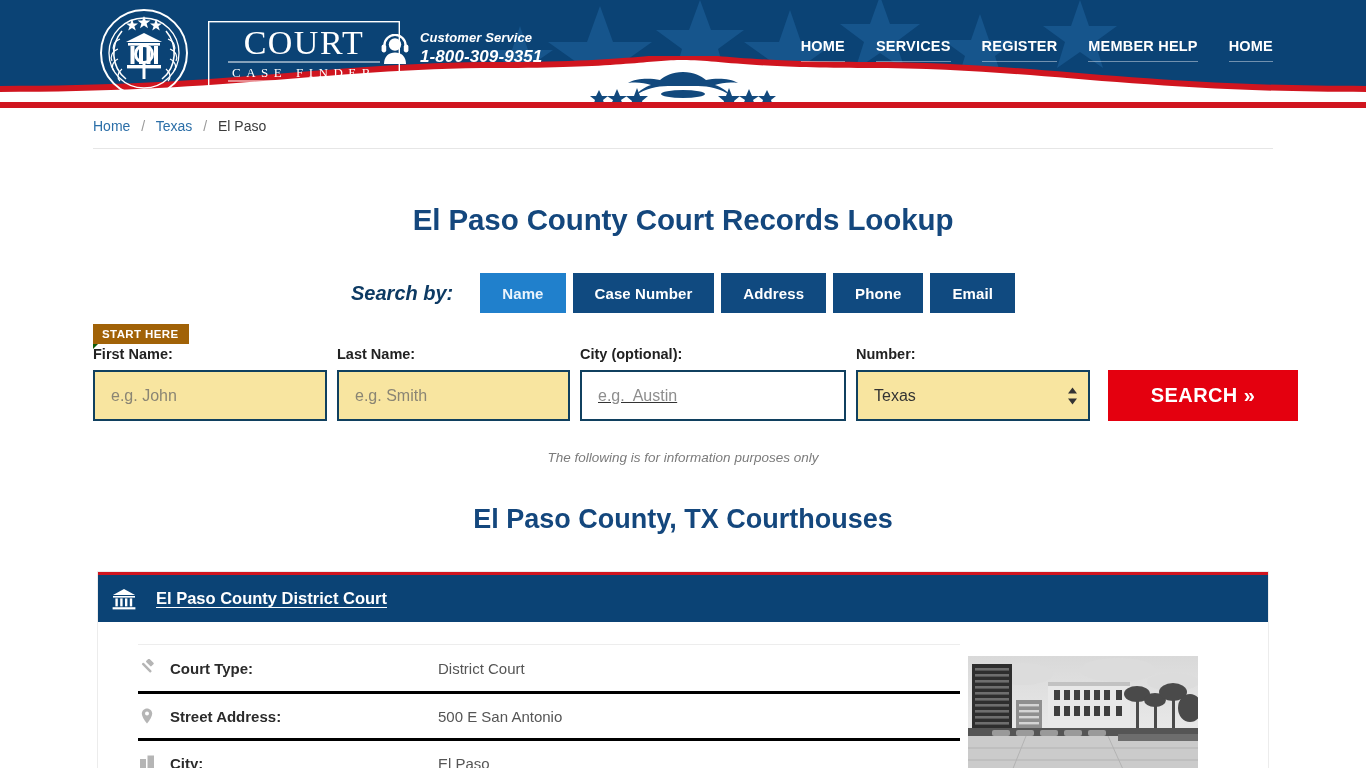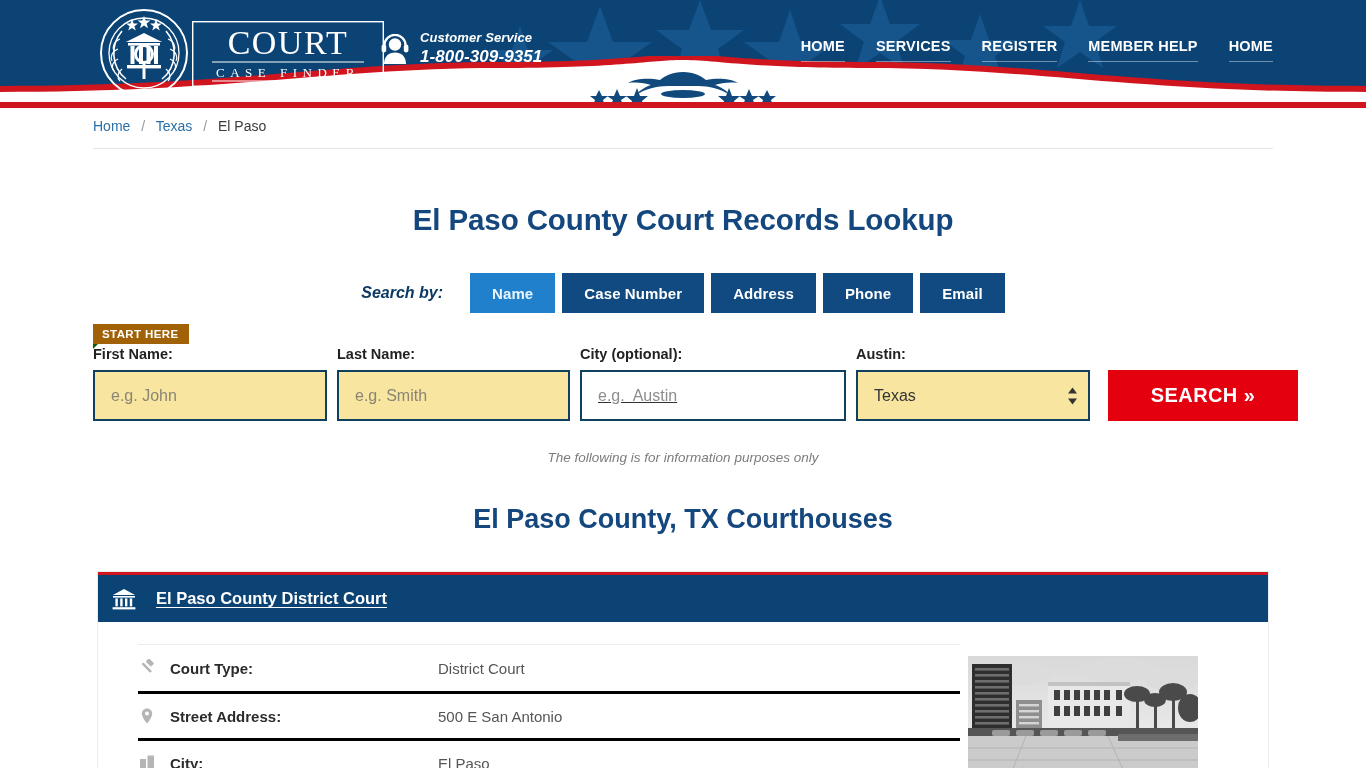--- a/index.html
+++ b/index.html
@@ -36,21 +36,21 @@
     position: relative;
     width: 1180px;
     margin: 0 auto;
     height: 102px;
   }
   .logo-block {
     position: absolute;
     left: 5px; top: 7px;
     display: flex;
     align-items: center;
-    gap: 2px;
+    gap: 18px;
   }
   .logo-emblem { width: 92px; height: 92px; display: block; }
   .logo-wordmark { width: 192px; height: 66px; display: block; margin-top: 2px; }
 
   .cs-block {
     position: absolute;
     left: 288px; top: 31px;
     display: flex; align-items: center; gap: 11px;
   }
   .cs-icon { width: 28px; height: 30px; display:block; }
@@ -108,21 +108,21 @@
 
   
   .searchby-row {
     display: flex;
     align-items: center;
     justify-content: center;
     gap: 0;
     margin-top: 36px;
   }
   .searchby-label {
-    font-size: 16px;
+    font-size: 20px;
     font-style: italic;
     font-weight: bold;
     color: #0d3a63;
     margin-right: 27px;
   }
   .tab-btn {
     height: 40px;
     background: #104a80;
     color: #ffffff;
     border: none;
@@ -448,21 +448,21 @@
     </div>
     <div class="field">
       <label class="field-label">Last Name:</label>
       <input id="last-name-input" class="txt-input" type="text" placeholder="e.g. Smith" style="">
     </div>
     <div class="field">
       <label class="field-label">City (optional):</label>
       <input id="city-input" class="txt-input plain" type="text" placeholder="e.g.  Austin" style="">
     </div>
     <div class="field">
-      <label class="field-label">Austin:</label>
+      <label class="field-label">Number:</label>
       <div class="select-wrap">
         <select class="state-select" id="state-select"><option value="Texas">Texas</option></select>
         <svg class="sel-arrows" viewBox="0 0 11 21" aria-hidden="true">
           <polygon points="5.5,2 10,8 1,8" fill="#333333"></polygon>
           <polygon points="5.5,19 10,13 1,13" fill="#333333"></polygon>
         </svg>
       </div>
     </div>
     <button class="search-btn">SEARCH »</button>
   </div>

